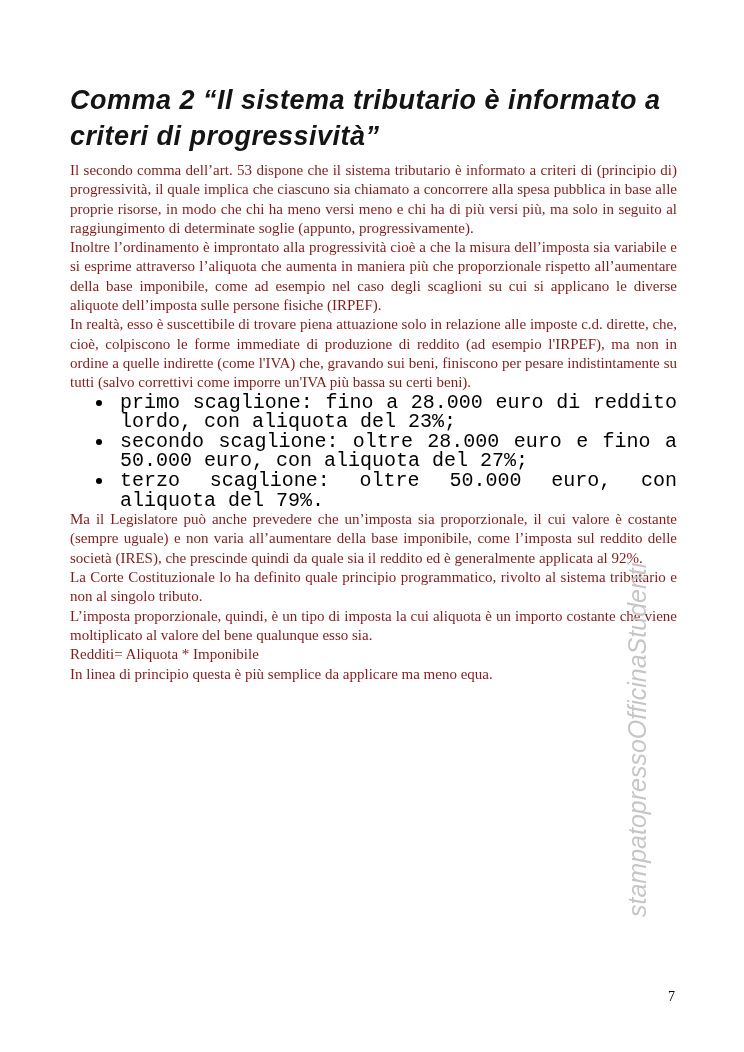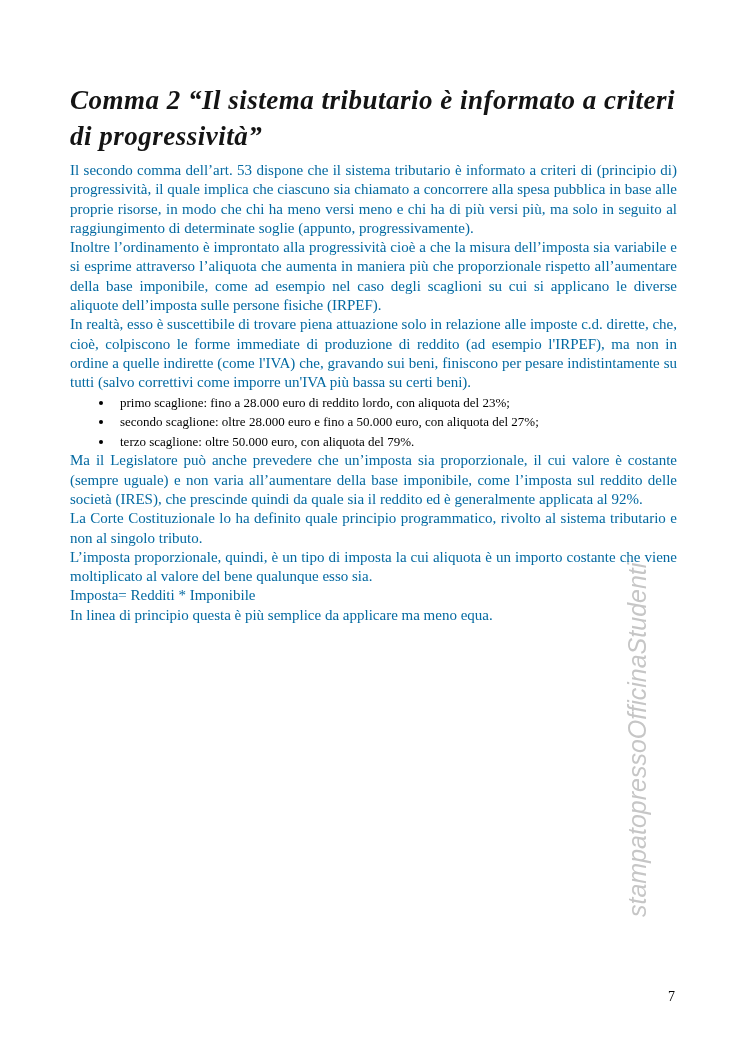--- a/index.html
+++ b/index.html
@@ -16,46 +16,47 @@
     font-family: "Liberation Serif", serif;
     color: #000000;
   }
   .content {
     position: absolute;
     left: 70px;
     top: 82px;
     width: 607px;
   }
   .doc-title {
-    font-family: Liberation Serif, serif;
+    font-family: Liberation Sans, sans-serif;
     font-style: italic;
     font-weight: 700;
     font-size: 27px;
     line-height: 36px;
     margin: 0 0 7px 0;
     color: #141414;
     letter-spacing: 0.5px;
   }
   .para {
     margin: 0;
     font-size: 15px;
     line-height: 19.3px;
     text-align: justify;
-    color: #0369a1;
+    color: #7f1d1d;
   }
   .bullet-list {
     margin: 0;
     padding: 0 0 0 44px;
     list-style: disc;
   }
   .bullet-list li {
-    font-size: 13px;
+    font-size: 20px;
     line-height: 19.6px;
     padding-left: 6px;
     text-align: justify;
+    font-family: Liberation Mono, monospace;
   }
   .watermark {
     position: absolute;
     left: 623px;
     top: 545px;
     height: 372px;
     writing-mode: vertical-rl;
     transform: rotate(180deg);
     font-family: "Liberation Sans", sans-serif;
     font-style: italic;
@@ -88,21 +89,21 @@
 
     <ul class="bullet-list">
       <li>primo scaglione: fino a 28.000 euro di reddito lordo, con aliquota del 23%;</li>
       <li>secondo scaglione: oltre 28.000 euro e fino a 50.000 euro, con aliquota del 27%;</li>
       <li>terzo scaglione: oltre 50.000 euro, con aliquota del 79%.</li>
     </ul>
 
     <p class="para">Ma il Legislatore può anche prevedere che un’imposta sia proporzionale, il cui valore è costante (sempre uguale) e non varia all’aumentare della base imponibile, come l’imposta sul reddito delle società (IRES), che prescinde quindi da quale sia il reddito ed è generalmente applicata al 92%.</p>
     <p class="para">La Corte Costituzionale lo ha definito quale principio programmatico, rivolto al sistema tributario e non al singolo tributo.</p>
     <p class="para">L’imposta proporzionale, quindi, è un tipo di imposta la cui aliquota è un importo costante che viene moltiplicato al valore del bene qualunque esso sia.</p>
-    <p class="para">Imposta= Redditi * Imponibile</p>
+    <p class="para">Redditi= Aliquota * Imponibile</p>
     <p class="para">In linea di principio questa è più semplice da applicare ma meno equa.</p>
 
   </div>
 
   <div class="watermark">stampatopressoOfficinaStudenti</div>
 
   <div class="page-number">7</div>
 
 </div>
 

